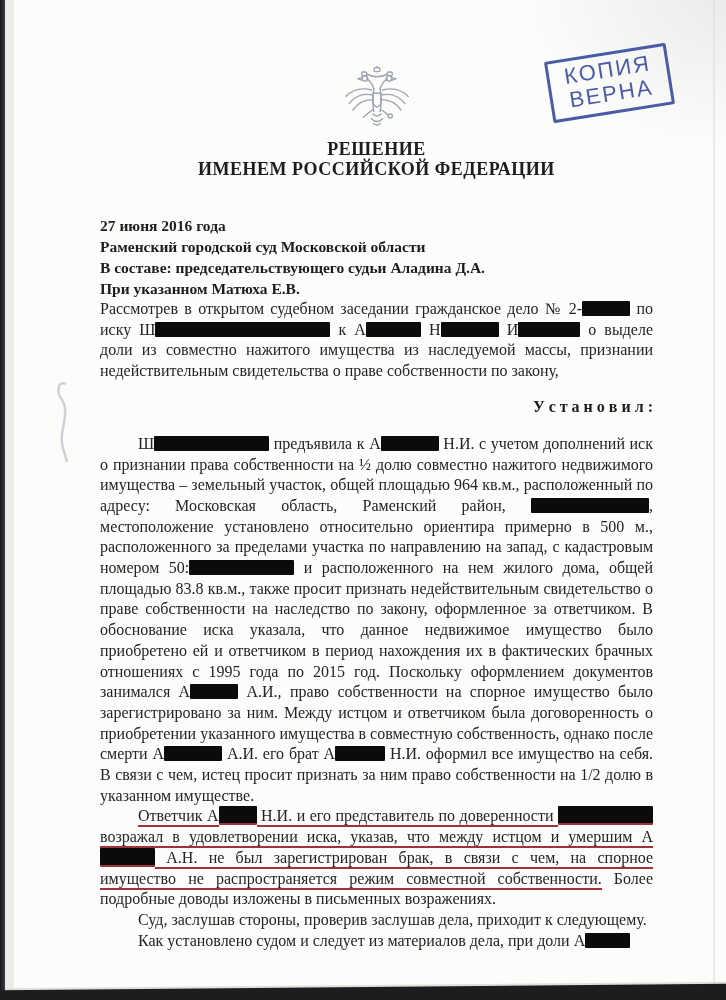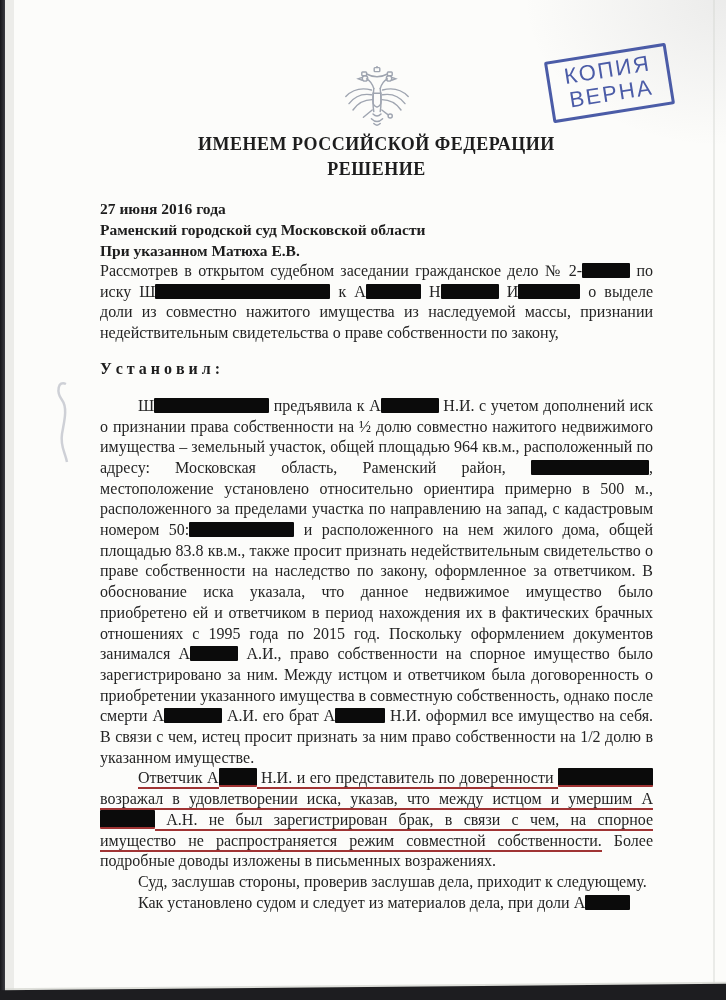--- a/index.html
+++ b/index.html
@@ -35,26 +35,26 @@
     font-size:22px;line-height:24px;letter-spacing:2px;
     text-align:center;opacity:.92;
   }
 
   
   .content{position:absolute;left:100px;top:0;width:553px;z-index:2;}
   .title{
     text-align:center;font-weight:bold;font-size:18px;line-height:20px;
     letter-spacing:.5px;margin-top:5px;color:#1d1d1d;
   }
-  .hdr-block{margin-top:19px;}
+  .hdr-block{margin-top:36px;}
   .hdr{font-weight:bold;font-size:15.5px;line-height:21px;color:#1d1d1d;}
   .para{font-size:16px;line-height:20.7px;text-align:justify;}
   .para.indent{text-indent:38px;}
   .heading{
-    text-align:left;font-weight:bold;font-size:16px;line-height:20px;
+    text-align:right;font-weight:bold;font-size:16px;line-height:20px;
     margin:15px 0 17px;color:#1d1d1d;
   }
   .redact{
     display:inline-block;background:#0b0b0b;height:15px;
     vertical-align:-2px;border-radius:1px;
   }
   .red-underline{
     border-bottom:2px solid #a03434;padding-bottom:1px;
   }
   .redact.red-underline{
@@ -114,26 +114,27 @@
         <path d="M45 60 Q50 65 55 60"></path>
         <path d="M43 66 Q50 73 57 66"></path>
         <path d="M46 72 Q50 76 54 72"></path>
 
         <path d="M44 55 L33 64"></path>
         <path d="M56 55 L64 61"></path>
         <circle cx="66.5" cy="62.5" r="2.6"></circle>
       </svg>
     </div>
 
+    <div class="title">РЕШЕНИЕ</div>
     <div class="title" style="margin-top:0;">ИМЕНЕМ РОССИЙСКОЙ ФЕДЕРАЦИИ</div>
-    <div class="title">РЕШЕНИЕ</div>
 
     <div class="hdr-block">
       <div class="hdr">27 июня 2016 года</div>
       <div class="hdr">Раменский городской суд Московской области</div>
+      <div class="hdr">В составе: председательствующего судьи Аладина Д.А.</div>
       <div class="hdr">При указанном Матюха Е.В.</div>
     </div>
 
     <div>
         <div class="para"><span class="">Рассмотрев в открытом судебном заседании гражданское дело № 2-</span><span class="redact" style="width: 48px;"></span><span class=""> по иску Ш</span><span class="redact" style="width: 175px;"></span><span class=""> к А</span><span class="redact" style="width: 55px;"></span><span class=""> Н</span><span class="redact" style="width: 58px;"></span><span class=""> И</span><span class="redact" style="width: 62px;"></span><span class=""> о выделе доли из совместно нажитого имущества из наследуемой массы, признании недействительным свидетельства о праве собственности по закону,</span></div>
       </div>
 
     <div class="heading">У с т а н о в и л :</div>
 
     <div>

